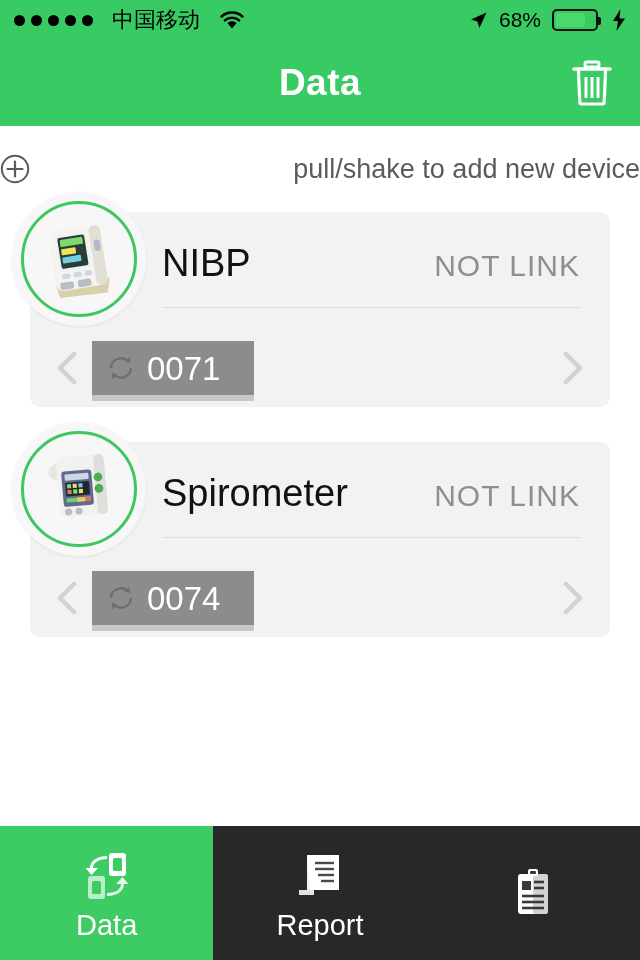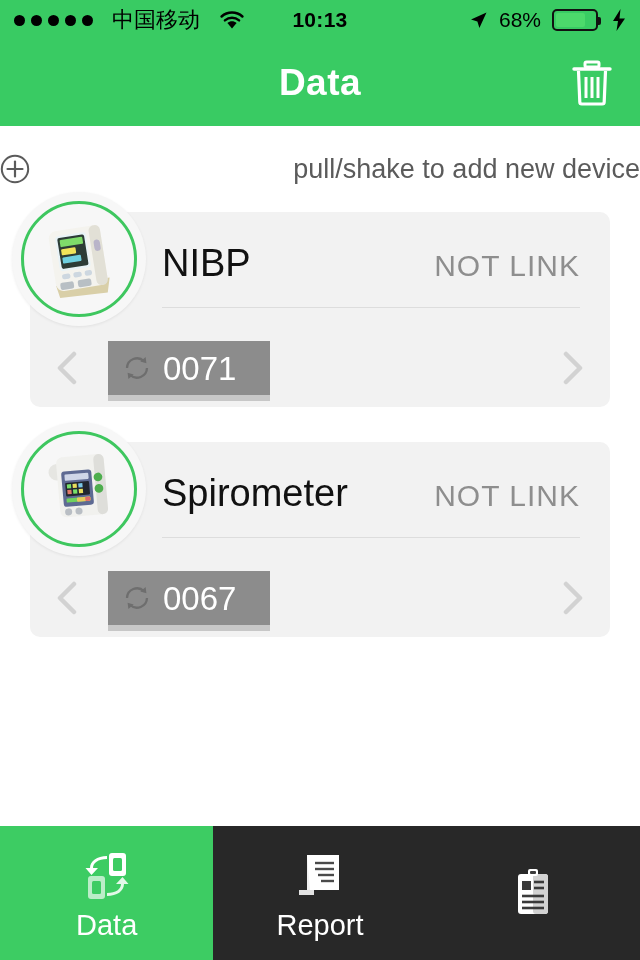--- a/index.html
+++ b/index.html
@@ -99,21 +99,21 @@
   }
   .dev-name { font-size:38px; color:#111; line-height:1; }
   .dev-status {
     margin-left:auto; font-size:30px; color:#8e8e8e; letter-spacing:1px;
   }
   .dev-sep {
     margin:24px 30px 0 132px; height:1px; background:#dddddd;
   }
   .dev-footer {
     position:absolute; left:0; right:0; bottom:0; height:78px;
-    display:flex; align-items:center;gap:16px;
+    display:flex; align-items:center;
   }
   .chev {
     width:40px; height:40px; flex:0 0 auto; display:flex;
     align-items:center; justify-content:center; cursor:pointer;
   }
   .chev.left { margin-left:18px; }
   .chev.right { margin-left:auto; margin-right:18px; }
   .dev-tag {
     margin-left:4px;
     background:#8c8c8c;
@@ -159,21 +159,20 @@
     <span id="carrier">中国移动</span>
     <span class="wifi-ico">
       <svg viewBox="0 0 26 19" width="26" height="19">
         <path d="M13 17.6 L8.4 11.9 C9.7 10.9 11.3 10.35 13 10.35 C14.7 10.35 16.3 10.9 17.6 11.9 Z" fill="#000"></path>
         <path d="M2.6 5.4 C5.5 2.9 9.1 1.5 13 1.5 C16.9 1.5 20.5 2.9 23.4 5.4" stroke="#000" stroke-width="2.6" fill="none" stroke-linecap="round"></path>
         <path d="M5.9 9.4 C7.9 7.7 10.4 6.7 13 6.7 C15.6 6.7 18.1 7.7 20.1 9.4" stroke="#000" stroke-width="2.4" fill="none" stroke-linecap="round"></path>
       </svg>
     </span>
   </div>
 
-  <div id="sb-center">10:13</div>
 
   <div id="sb-right">
     <span class="loc-ico">
       <svg viewBox="0 0 19 19" width="19" height="19">
         <path d="M17.5 1.5 L2 8.6 L8.4 10.6 L10.4 17 Z" fill="#000"></path>
       </svg>
     </span>
     <span id="batt-pct">68%</span>
     <span class="batt">
       <span class="batt-fill" style="width: 68%;"></span>
@@ -315,21 +314,21 @@
       </span>
       <span class="dev-tag">
         <span class="sync-ico">
           <svg viewBox="0 0 30 30" width="30" height="30">
             <path d="M5 15 A10 10 0 0 1 22 8.2" fill="none" stroke="#6e6e6e" stroke-width="2.3"></path>
             <polygon points="23.6,4 24.4,10.3 18.3,8.6" fill="#6e6e6e"></polygon>
             <path d="M25 15 A10 10 0 0 1 8 21.8" fill="none" stroke="#6e6e6e" stroke-width="2.3"></path>
             <polygon points="6.4,26 5.6,19.7 11.7,21.4" fill="#6e6e6e"></polygon>
           </svg>
         </span>
-        <span class="dev-tag-id">0067</span>
+        <span class="dev-tag-id">0074</span>
       </span>
       <span class="chev right">
         <svg viewBox="0 0 24 34" width="24" height="34">
           <polyline points="6,3 20,17 6,31" fill="none" stroke="#d2d2d2" stroke-width="4.5" stroke-linecap="round" stroke-linejoin="round"></polyline>
         </svg>
       </span>
     </div>
   </div>
 </div>
 

